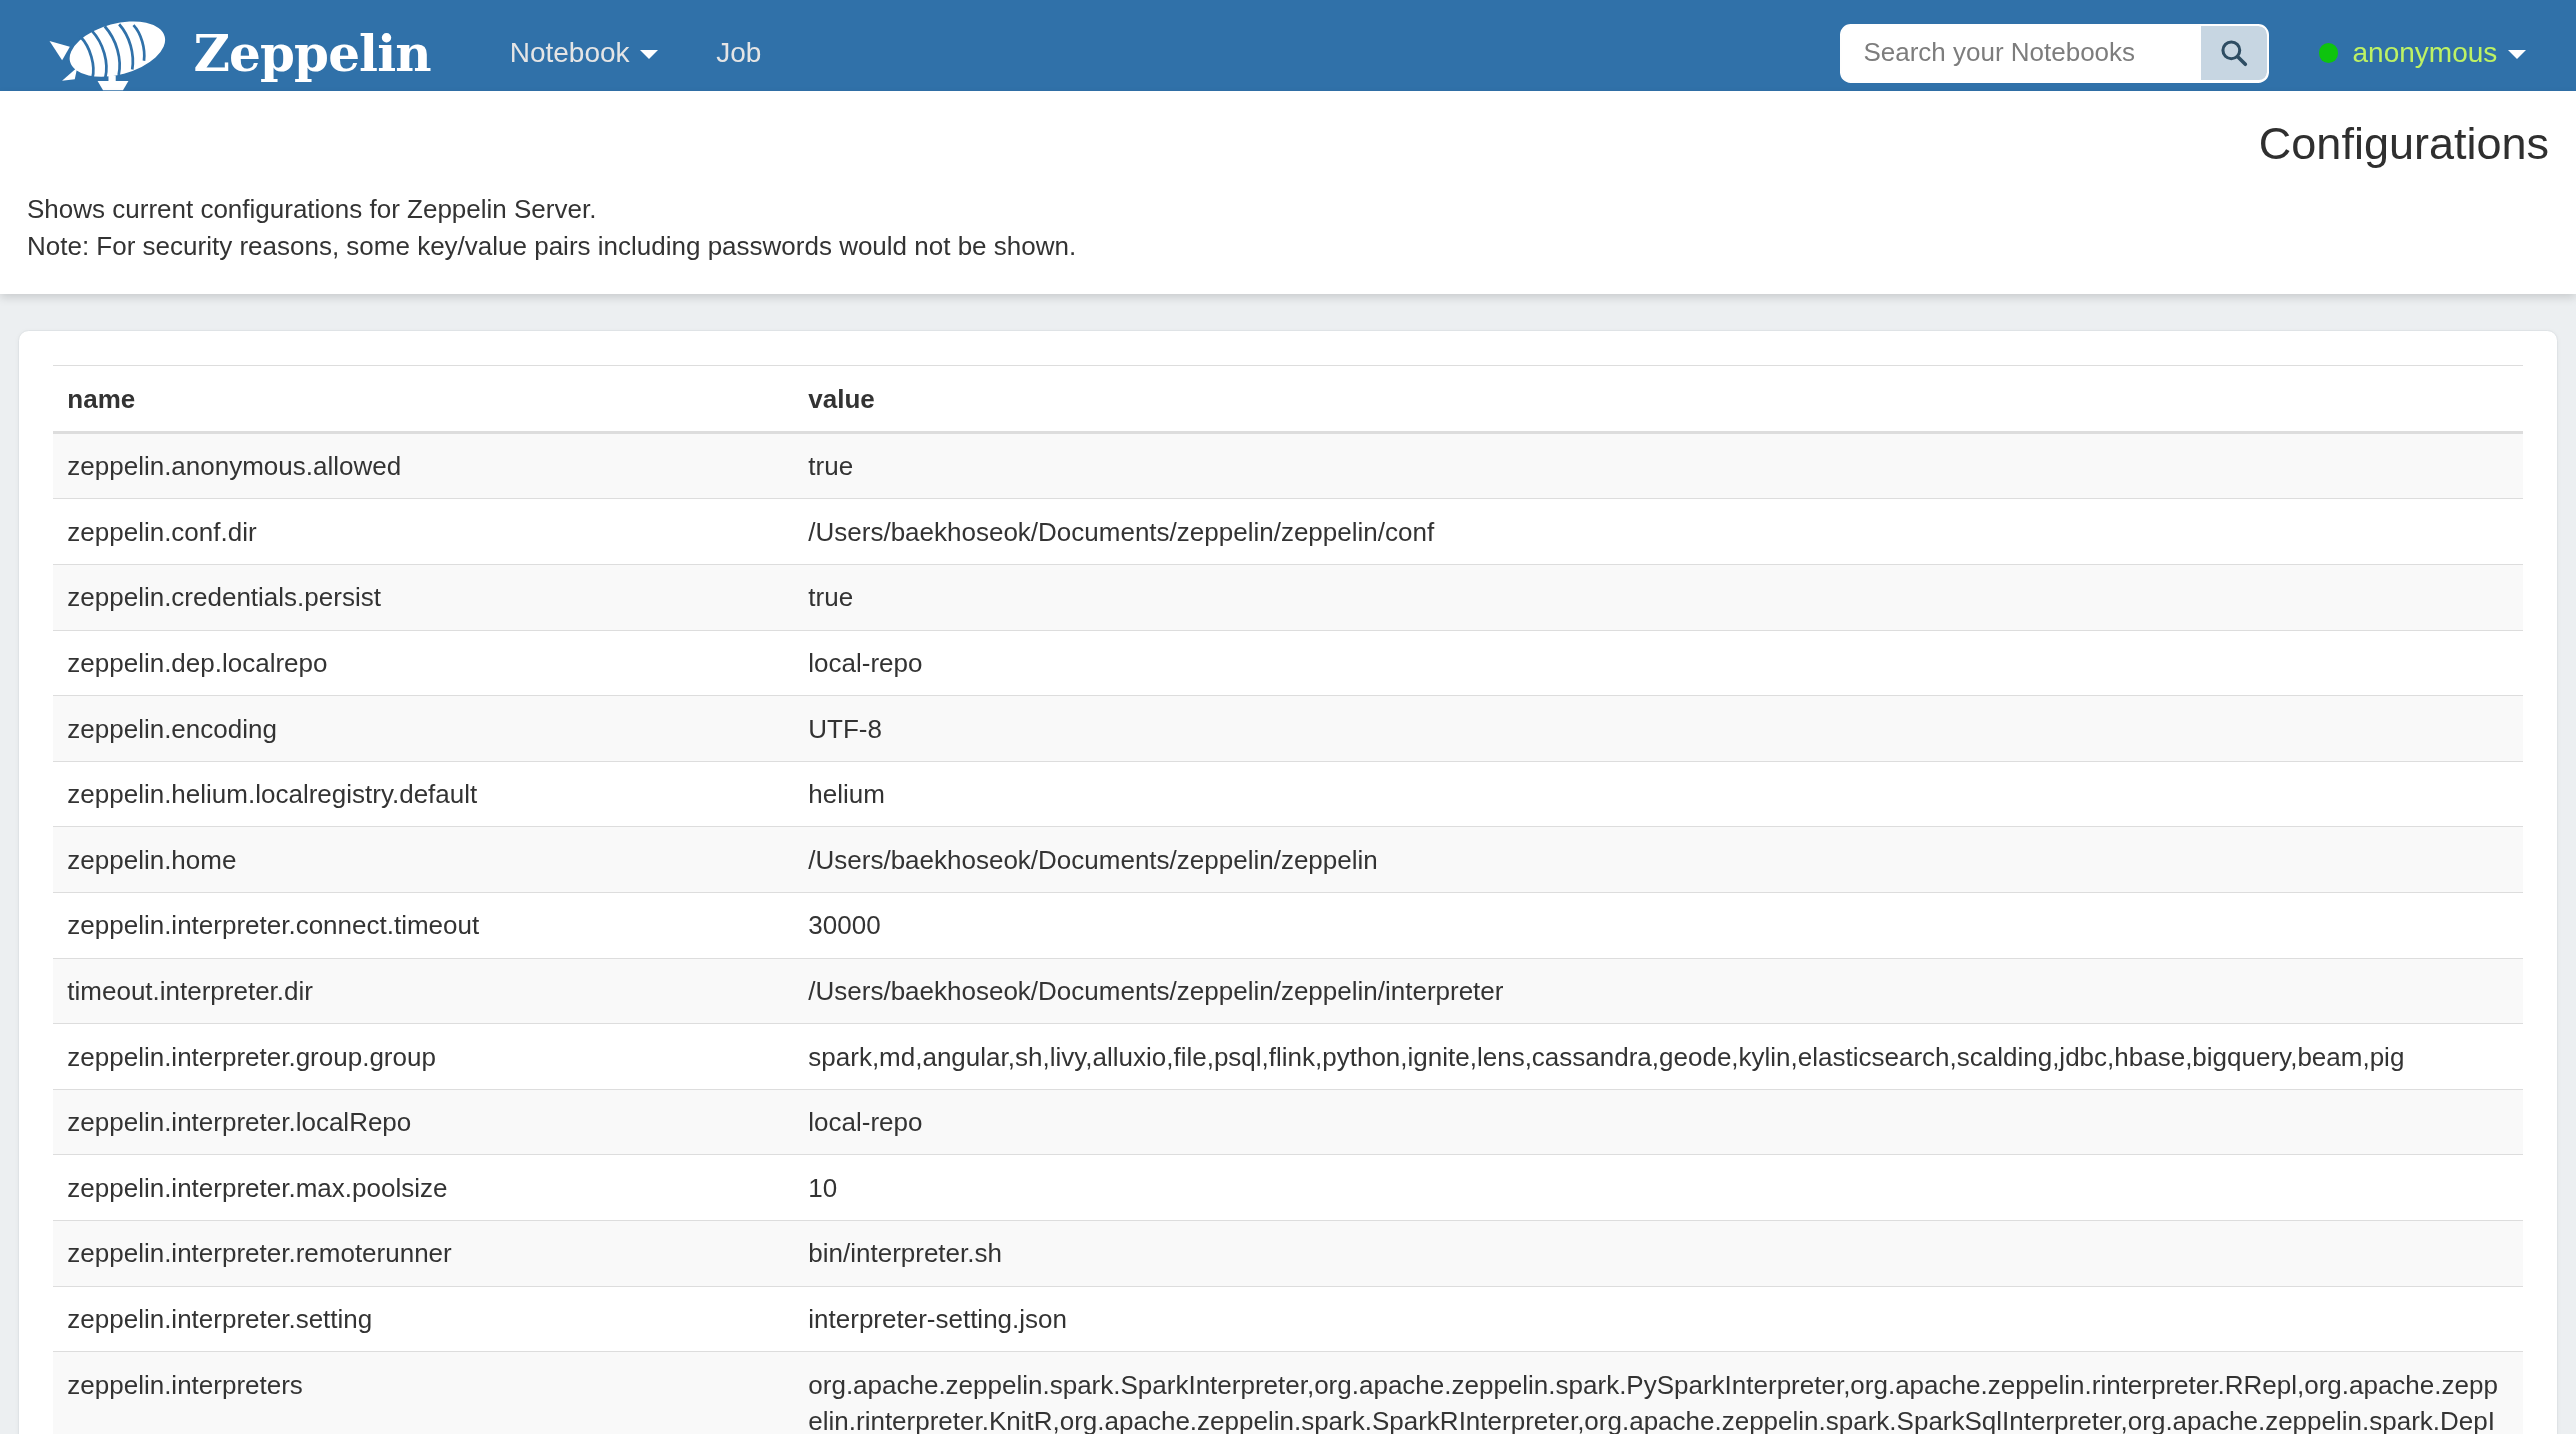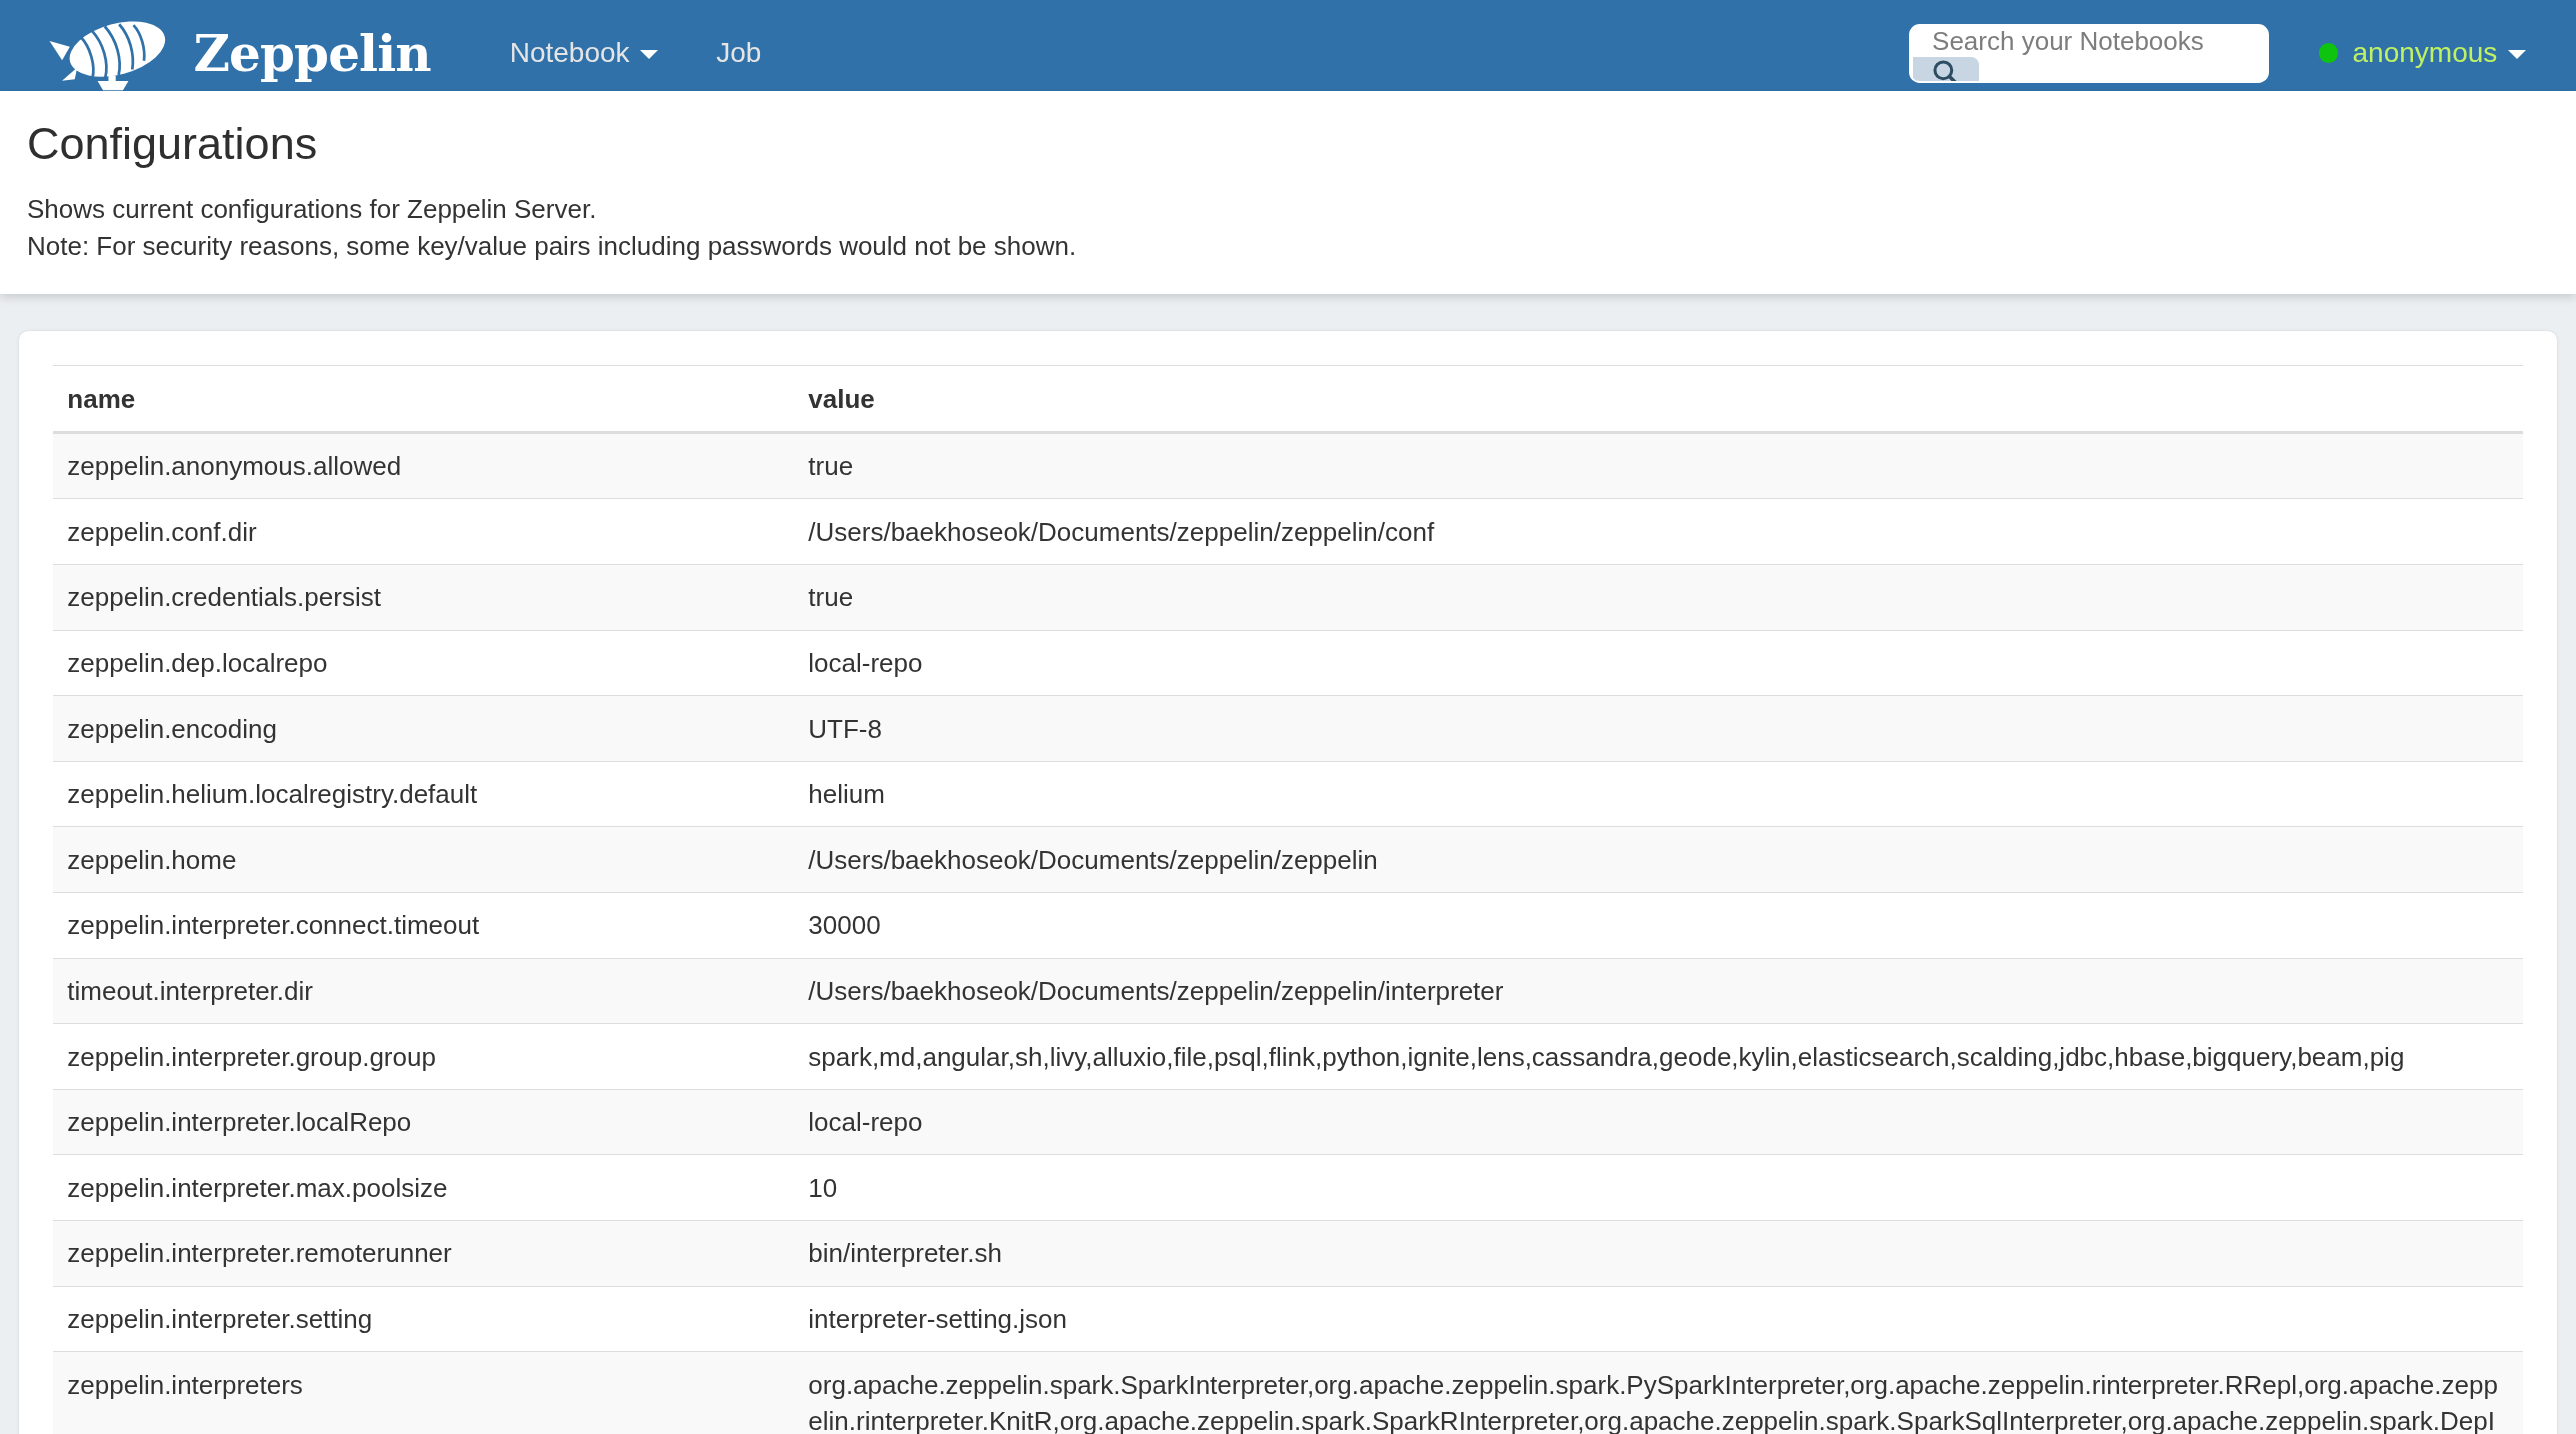--- a/index.html
+++ b/index.html
@@ -48,21 +48,20 @@
   }
   .navbar-right { margin-left: auto; display: flex; align-items: center; }
   .search-group {
     display: flex;
     align-items: stretch;
     border: 2.7px solid #fefefe;
     border-radius: 10.7px;
     background: #fff;
     overflow: hidden;
     height: 59px;
-    flex-direction: column;
   }
   .search-input {
     border: none;
     outline: none;
     width: 356px;
     height: 54px;
     padding: 0 21.5px;
     font-size: 26px;
     font-family: "Liberation Sans", sans-serif;
     color: #333;
@@ -101,20 +100,21 @@
     padding: 14.3px 27px 29px 27px;
     box-shadow: 0 3.6px 9px rgba(0,0,0,0.15);
     position: relative;
     z-index: 2;
   }
   .page-title {
     font-size: 45px;
     font-weight: 400;
     color: #2f2f2f;
     margin: 12.5px 0 21.5px 0;
+    text-align: right;
   }
   .page-desc { font-size: 26px; line-height: 37px; color: #333; }
 
   
   .main { padding: 36px 18px 0 18px; background: #eceff1; }
   .card {
     background: #fff;
     border: 1.8px solid #dfe3e6;
     border-radius: 10.7px;
     padding: 34px;

